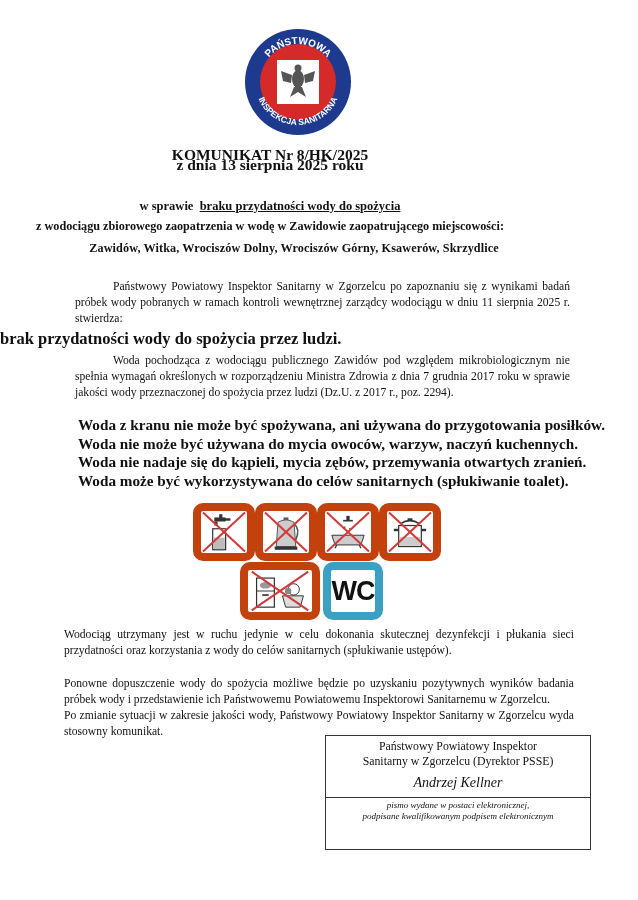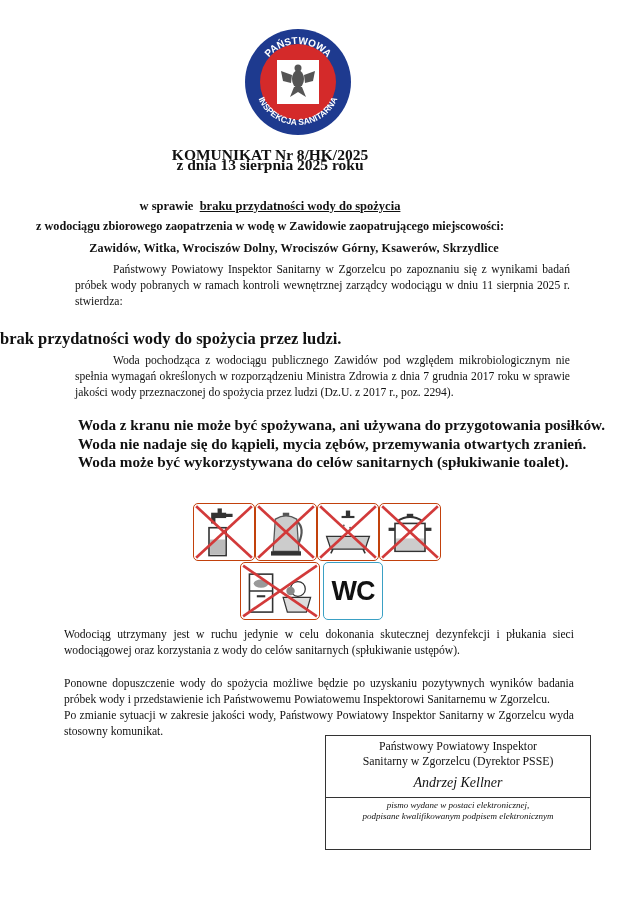--- a/index.html
+++ b/index.html
@@ -12,27 +12,27 @@
     .center { position: absolute; left: 0; width: 540px; text-align: center; font-weight: bold; white-space: nowrap; }
     .title { top: 146px; font-size: 15.5px; }
     .date { top: 156px; font-size: 15.5px; }
     .subject { top: 199px; font-size: 12.5px; }
     .subject u { text-decoration: underline; }
     .supply { top: 219px; font-size: 12.2px; }
     .localities { top: 241px; font-size: 12.2px; letter-spacing: 0.1px; padding-left: 24px; }
 
     .para { position: absolute; left: 75px; width: 495px; font-size: 11.6px; line-height: 16px; text-align: justify; }
     .indent { text-indent: 38px; }
-    .p1 { top: 262px; }
+    .p1 { top: 279px; }
     .verdict { position: absolute; left: 0; width: 530px; top: 329px; text-align: left; font-size: 16.5px; font-weight: bold; }
     .p2 { top: 353px; }
 
     .warnings { position: absolute; left: 78px; top: 416px; font-size: 15.2px; font-weight: bold; line-height: 18.5px; white-space: nowrap; font-family: "Liberation Serif", serif; }
 
-    .icon-box { position: absolute; width: 62px; height: 58px; border: 1px solid #c2410c; border-radius: 5px; background: #fff; box-sizing: border-box; overflow: hidden; }
+    .icon-box { position: absolute; width: 62px; height: 58px; border: 8px solid #c2410c; border-radius: 10px; background: #fff; box-sizing: border-box; overflow: hidden; }
     .icon-box.wc { border-color: #3aa0c4; }
     .icon-box svg { position: absolute; left: 0; top: 0; width: 100%; height: 100%; }
     .wc-label { position: absolute; left: 0; top: 0; width: 100%; height: 100%; display: flex; align-items: center; justify-content: center; font-family: "Liberation Sans", sans-serif; font-weight: bold; font-size: 27px; color: #111; letter-spacing: -1px; }
 
     .p3 { top: 627px; left: 64px; width: 510px; }
     .p4 { top: 676px; left: 64px; width: 510px; }
 
     .sigbox { position: absolute; left: 325px; top: 735px; width: 266px; height: 115px; border: 1px solid #333; box-sizing: border-box; text-align: center; }
     .sig-title { margin-top: 3px; font-size: 11.8px; line-height: 15px; }
     .sig-name { font-style: italic; font-size: 14px; margin-top: 6px; }
@@ -78,20 +78,21 @@
   </div>
   <div class="center supply">z wodociągu zbiorowego zaopatrzenia w wodę w Zawidowie zaopatrującego miejscowości:</div>
   <div class="center localities">Zawidów, Witka, Wrociszów Dolny, Wrociszów Górny, Ksawerów, Skrzydlice</div>
 
   <div class="para indent p1">Państwowy Powiatowy Inspektor Sanitarny w Zgorzelcu po zapoznaniu się z wynikami badań próbek wody pobranych w ramach kontroli wewnętrznej zarządcy wodociągu w dniu 11 sierpnia 2025 r. stwierdza:</div>
   <div class="verdict">brak przydatności wody do spożycia przez ludzi.</div>
   <div class="para indent p2">Woda pochodząca z wodociągu publicznego Zawidów pod względem mikrobiologicznym nie spełnia wymagań określonych w rozporządzeniu Ministra Zdrowia z dnia 7 grudnia 2017 roku w sprawie jakości wody przeznaczonej do spożycia przez ludzi (Dz.U. z 2017 r., poz. 2294).</div>
 
   <div class="warnings">
     <div>Woda z kranu nie może być spożywana, ani używana do przygotowania posiłków.</div>
+    <div>Woda nie może być używana do mycia owoców, warzyw, naczyń kuchennych.</div>
     <div>Woda nie nadaje się do kąpieli, mycia zębów, przemywania otwartych zranień.</div>
     <div>Woda może być wykorzystywana do celów sanitarnych (spłukiwanie toalet).</div>
   </div>
 
   <div>
 
     <div class="icon-box" style="left:193px; top:503px;">
       <svg viewBox="0 0 56 52">
         <rect x="16" y="8" width="14" height="5" fill="#333"></rect>
         <rect x="22" y="4" width="4" height="5" fill="#333"></rect>
@@ -155,21 +156,21 @@
         <line x1="2" y1="2" x2="72" y2="50" stroke="#d23a3a" stroke-width="2.5"></line>
         <line x1="72" y1="2" x2="2" y2="50" stroke="#d23a3a" stroke-width="2.5"></line>
       </svg>
     </div>
 
     <div class="icon-box wc" style="left:323px; top:562px; width:60px;">
       <div class="wc-label">WC</div>
     </div>
   </div>
 
-  <div class="para p3">Wodociąg utrzymany jest w ruchu jedynie w celu dokonania skutecznej dezynfekcji i płukania sieci wodociągowej oraz korzystania z wody do celów sanitarnych (spłukiwanie ustępów).</div>
+  <div class="para p3">Wodociąg utrzymany jest w ruchu jedynie w celu dokonania skutecznej dezynfekcji i płukania sieci przydatności oraz korzystania z wody do celów sanitarnych (spłukiwanie ustępów).</div>
   <div class="para p4">
     <div>Ponowne dopuszczenie wody do spożycia możliwe będzie po uzyskaniu pozytywnych wyników badania próbek wody i przedstawienie ich Państwowemu Powiatowemu Inspektorowi Sanitarnemu w Zgorzelcu.</div>
     <div>Po zmianie sytuacji w zakresie jakości wody, Państwowy Powiatowy Inspektor Sanitarny w Zgorzelcu wyda stosowny komunikat.</div>
   </div>
 
   <div class="sigbox">
     <div class="sig-title">
       <div>Państwowy Powiatowy  Inspektor</div>
       <div>Sanitarny w Zgorzelcu (Dyrektor PSSE)</div>
     </div>

